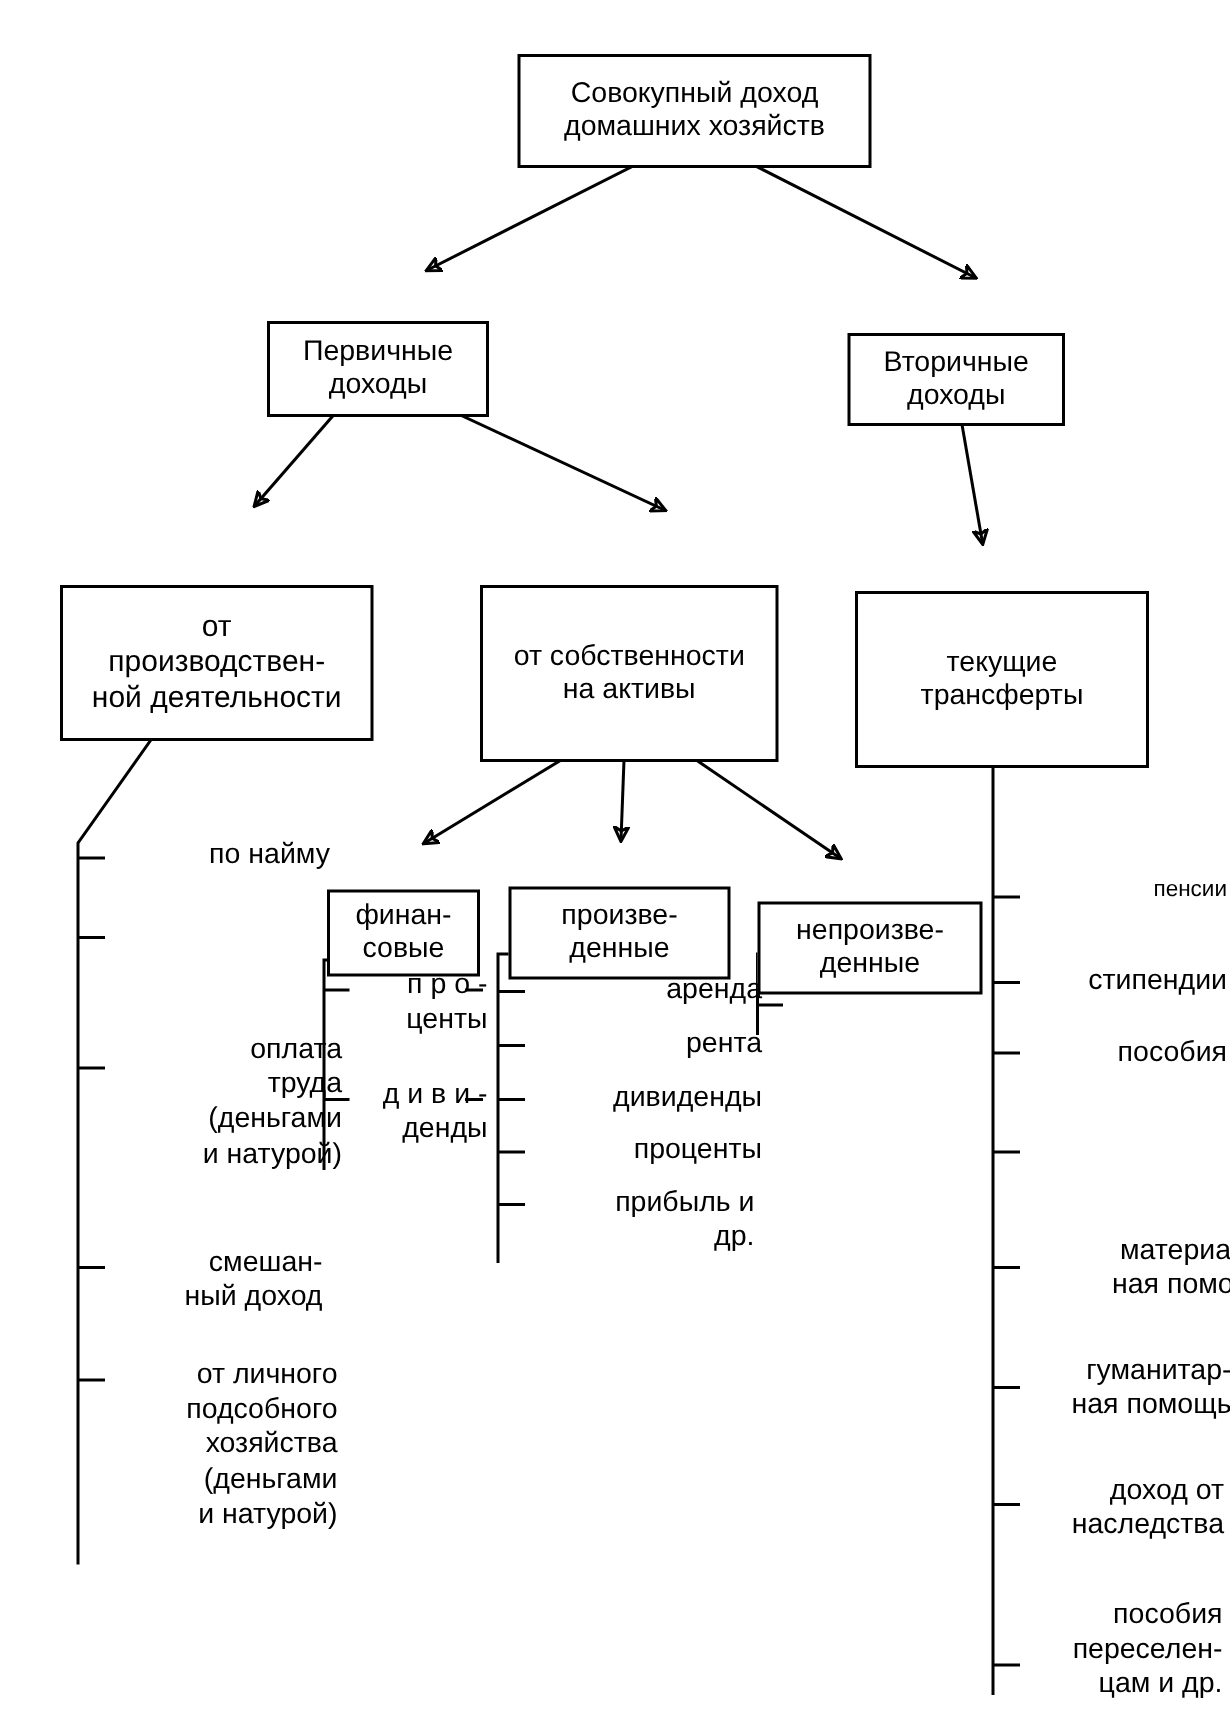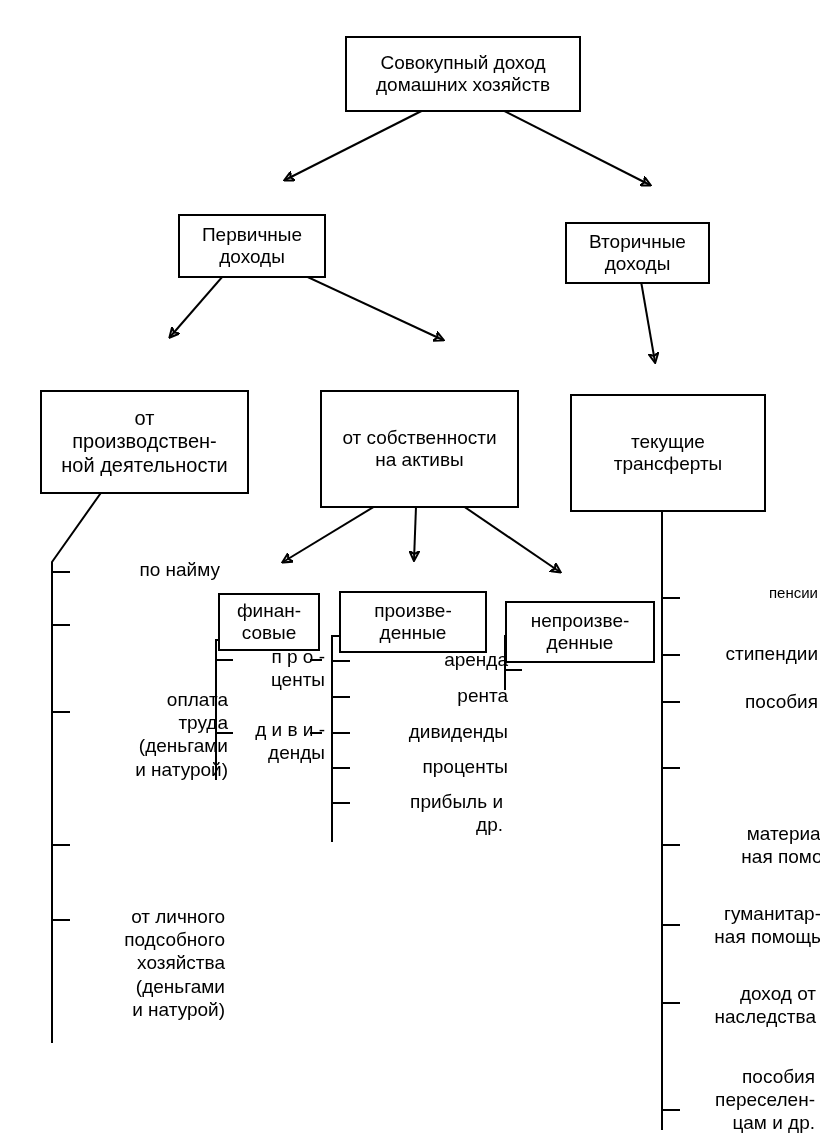--- a/index.html
+++ b/index.html
@@ -134,20 +134,22 @@
 денные</div>
 
   <div class="node" style="left:505px; top:573px; width:150px; height:62px; font-size:19px;">непроизве-
 денные</div>
 
   <div class="leaf" style="left:70px; top:558px; width:150px; font-size:19px;">по найму</div>
   <div class="leaf" style="left:68px; top:688px; width:160px; font-size:19px;">оплата
 труда
 (деньгами
 и натурой)</div>
+  <div class="leaf" style="left:55px; top:830px; width:160px; font-size:19px;">смешан-
+ный доход</div>
   <div class="leaf" style="left:55px; top:905px; width:170px; font-size:19px;">от личного
 подсобного
 хозяйства
 (деньгами
 и натурой)</div>
 
   <div class="leaf" style="left:225px; top:645px; width:100px; font-size:19px;">п р о -
 центы</div>
   <div class="leaf" style="left:225px; top:718px; width:100px; font-size:19px;">д и в и -
 денды</div>

